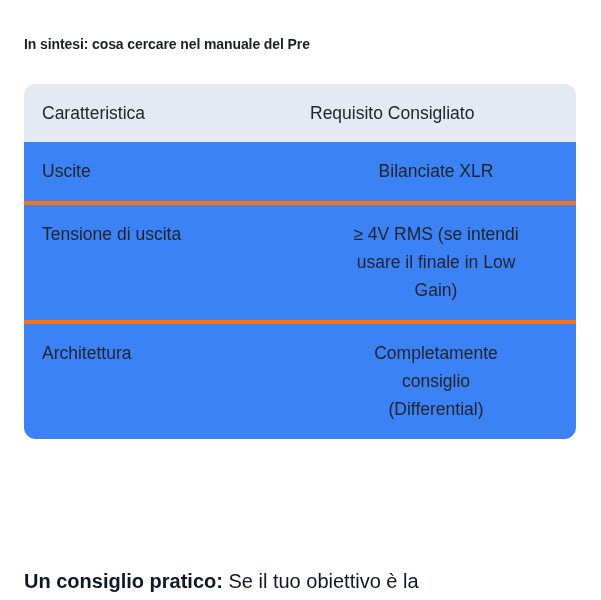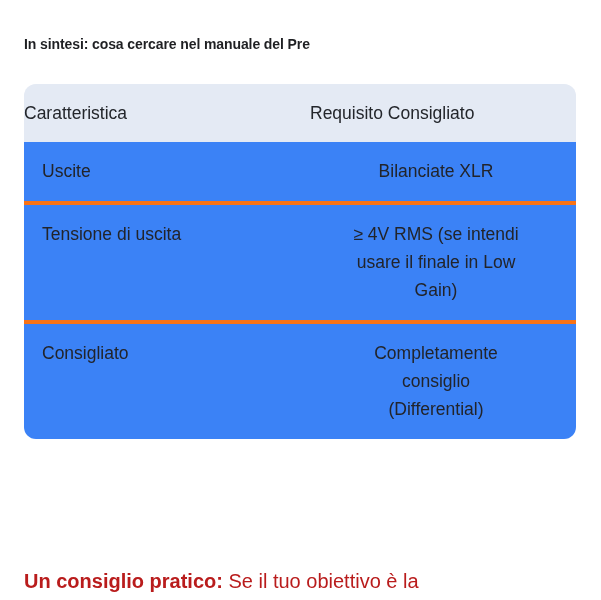--- a/index.html
+++ b/index.html
@@ -60,21 +60,21 @@
   }
 
   thead th {
     text-align: left;
     font-weight: normal;
     color: #23262b;
     padding: 17px 8px 17px 0;
     line-height: 24px;
     vertical-align: middle;
   }
-  thead th.col-1 { }
+  thead th.col-1 { padding-left: 18px; }
   thead th.col-2 { padding-left: 0px; }
 
   tbody tr {
     background: #3b82f6;
   }
   tbody tr + tr td {
     border-top: 4px solid #f97316;
   }
 
   tbody td {
@@ -97,21 +97,21 @@
 
   
   .tail-paragraph {
     position: absolute;
     left: 24px;
     right: 40px;
     top: 566px;
     margin: 0;
     font-size: 20px;
     line-height: 31px;
-    color: #b91c1c;
+    color: #0f172a;
     max-width: 520px;
   }
   .tail-paragraph .lead {
     font-weight: bold;
   }
 </style>
 </head>
 <body>
 
 <div class="page">
@@ -143,21 +143,21 @@
           <td class="col-1">Tensione di uscita</td>
           <td class="col-2">
             <span class="cell-line">≥ 4V RMS (se intendi</span>
             <span class="cell-line">usare il finale in Low</span>
             <span class="cell-line">Gain)</span>
           </td>
         </tr>
 
 
         <tr>
-          <td class="col-1">Consigliato</td>
+          <td class="col-1">Architettura</td>
           <td class="col-2">
             <span class="cell-line">Completamente</span>
             <span class="cell-line">consiglio</span>
             <span class="cell-line">(Differential)</span>
           </td>
         </tr>
 
       </tbody>
     </table>
   </div>

